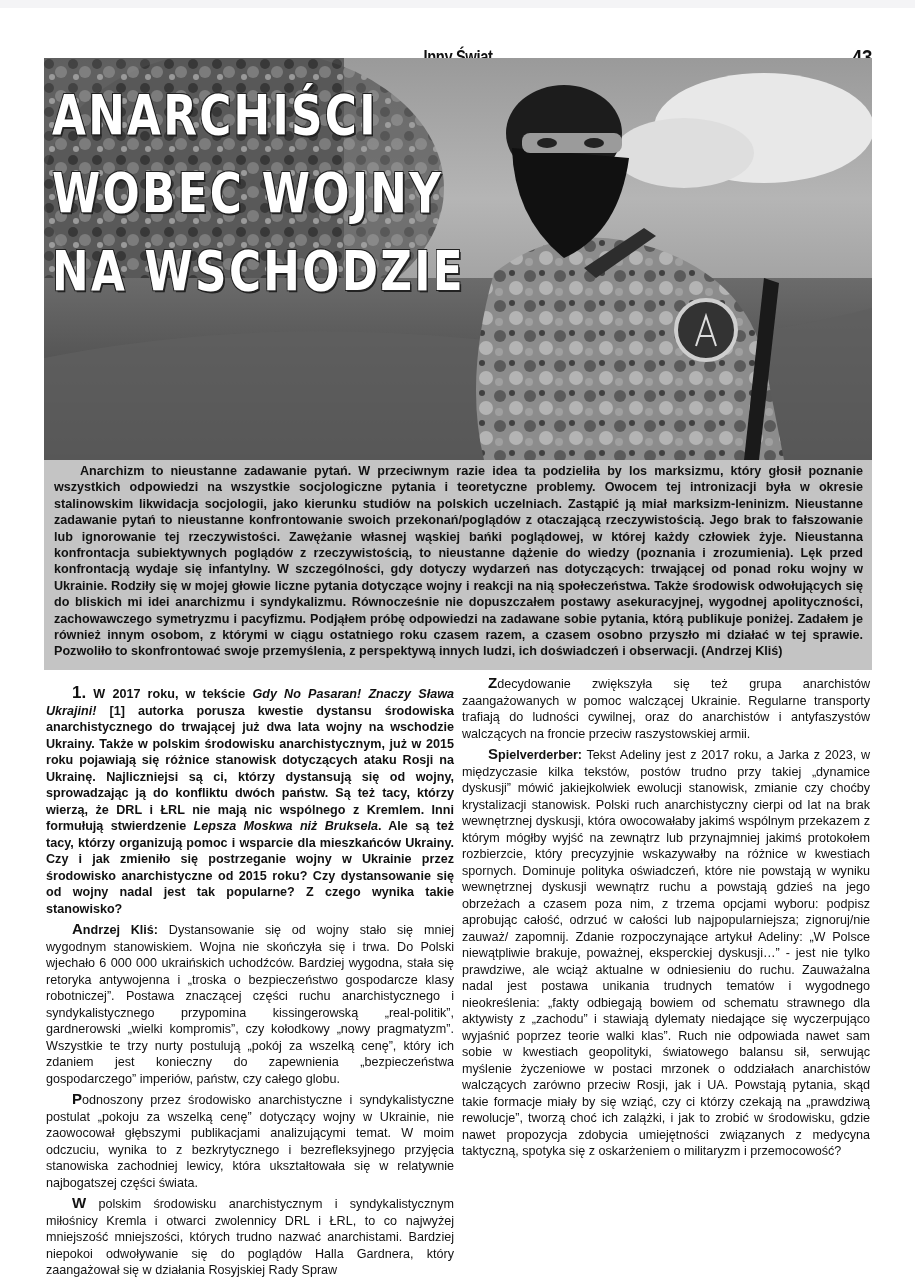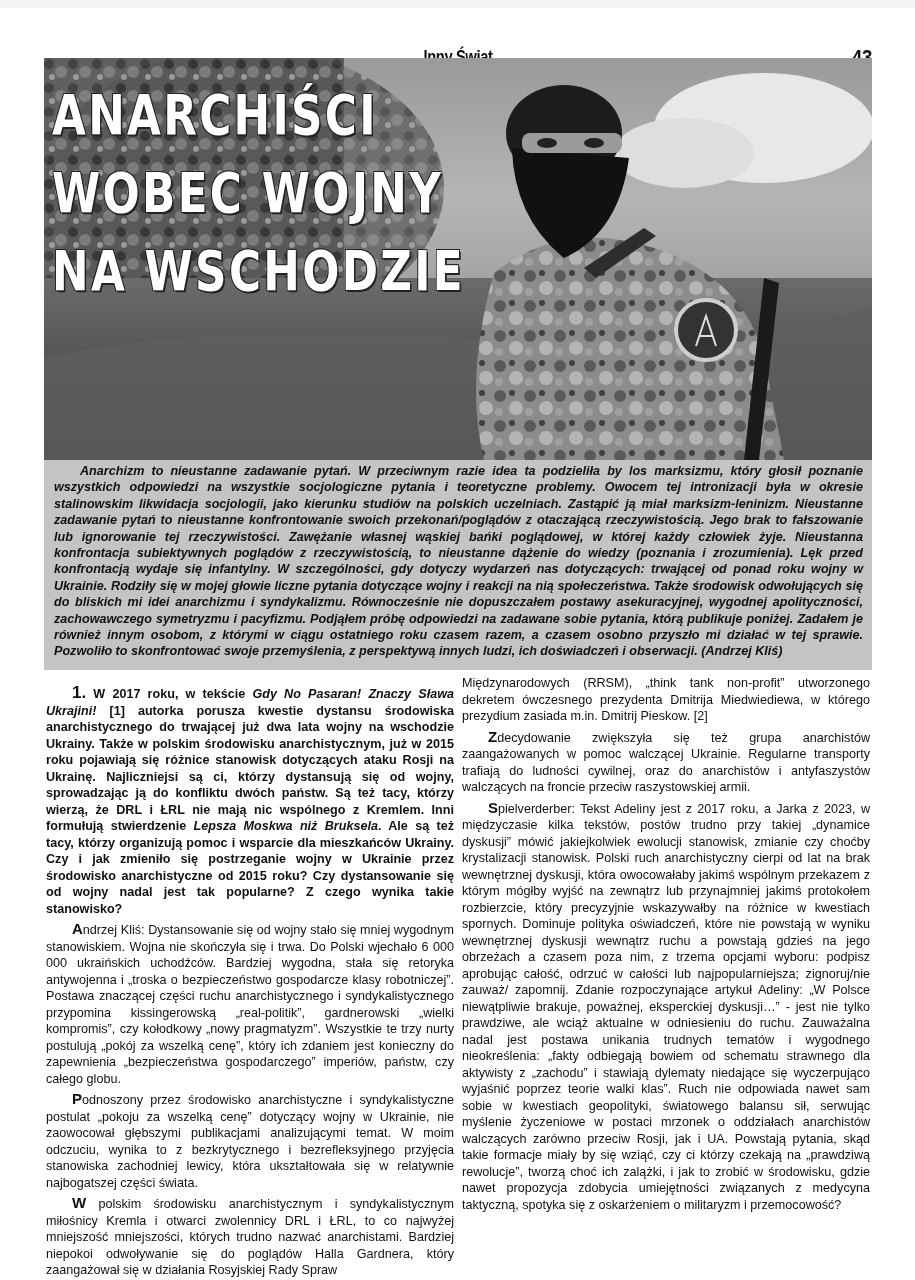--- a/index.html
+++ b/index.html
@@ -5,31 +5,31 @@
   html, body { margin: 0; padding: 0; background: #ffffff; }
   body { width: 915px; height: 1280px; position: relative; overflow: hidden; font-family: "Liberation Sans", sans-serif; color: #111; }
   .topstrip { position: absolute; left: 0; top: 0; width: 915px; height: 8px; background: #f4f4f6; }
   .header { position: absolute; left: 44px; top: 26px; width: 828px; height: 22px; border-bottom: 3px solid #111; margin-top: 21px; }
   .header .mag { position: absolute; left: 0; right: 0; top: 0; text-align: center; font-family: "Liberation Sans", sans-serif; font-weight: bold; font-size: 18px; letter-spacing: -0.5px; transform: scaleX(0.82); }
   .header .page { position: absolute; right: 0; top: -2px; font-weight: bold; font-size: 22px; transform: scaleX(0.85); transform-origin: right; }
   .hero { position: absolute; left: 44px; top: 58px; width: 828px; height: 402px; overflow: hidden; background: #ec4899; }
   .hero svg { position: absolute; left: 0; top: 0; }
   .title { position: absolute; left: 8px; top: 18px; font-family: "DejaVu Sans", sans-serif; font-weight: bold; color: #fff; font-size: 56px; line-height: 78px; letter-spacing: 3px; transform: scaleX(0.78); transform-origin: left top; text-shadow: 2px 2px 0 #222, -1px -1px 0 #222, 1px -1px 0 #222, -1px 1px 0 #222; }
   .title div { white-space: nowrap; }
-  .intro { position: absolute; left: 44px; top: 460px; width: 828px; height: 210px; background: #c4c4c4; box-sizing: border-box; padding: 3px 9px 0 10px; font-weight: bold; font-size: 12.6px; line-height: 16.4px; text-align: justify; font-style: italic; }
+  .intro { position: absolute; left: 44px; top: 460px; width: 828px; height: 210px; background: #c4c4c4; box-sizing: border-box; padding: 3px 9px 0 10px; font-weight: bold; font-size: 12.6px; line-height: 16.4px; text-align: justify; }
   .intro p { margin: 0; text-indent: 26px; }
   .col { position: absolute; top: 675px; font-size: 12.6px; line-height: 16.5px; text-align: justify; }
   .col.left { left: 46px; width: 408px; }
   .col.right { left: 462px; width: 408px; }
   .col p { margin: 0 0 4px 0; text-indent: 26px; }
   .col p.b { font-weight: bold; margin-top: 10px; }
   .col p.cont { text-indent: 0; }
   .dropnum { font-size: 17px; font-weight: bold; }
   .dropcap { font-size: 15px; font-weight: bold; }
-  .speaker { font-weight: normal; }
+  .speaker { font-weight: bold; }
   em { font-style: italic; }
 </style>
 </head>
 <body>
 
 <div class="topstrip"></div>
 
 <div class="header">
   <div class="mag">Inny Świat</div>
   <div class="page">43</div>
@@ -96,16 +96,15 @@
 </div>
 
 <div class="col left">
   <p class="b"><span class="dropnum">1.</span><span> W 2017 roku, w tekście </span><em>Gdy No Pasaran! Znaczy Sława Ukrajini!</em><span> [1] autorka porusza kwestie dystansu środowiska anarchistycznego do trwającej już dwa lata wojny na wschodzie Ukrainy. Także w polskim środowisku anarchistycznym, już w 2015 roku pojawiają się różnice stanowisk dotyczących ataku Rosji na Ukrainę. Najliczniejsi są ci, którzy dystansują się od wojny, sprowadzając ją do konfliktu dwóch państw. Są też tacy, którzy wierzą, że DRL i ŁRL nie mają nic wspólnego z Kremlem. Inni formułują stwierdzenie </span><em>Lepsza Moskwa niż Bruksela</em><span>. Ale są też tacy, którzy organizują pomoc i wsparcie dla mieszkańców Ukrainy. Czy i jak zmieniło się postrzeganie wojny w Ukrainie przez środowisko anarchistyczne od 2015 roku? Czy dystansowanie się od wojny nadal jest tak popularne? Z czego wynika takie stanowisko?</span></p>
   <p><span class="dropcap">A</span><span class="speaker">ndrzej Kliś:</span><span> Dystansowanie się od wojny stało się mniej wygodnym stanowiskiem. Wojna nie skończyła się i trwa. Do Polski wjechało 6 000 000 ukraińskich uchodźców. Bardziej wygodna, stała się retoryka antywojenna i „troska o bezpieczeństwo gospodarcze klasy robotniczej”. Postawa znaczącej części ruchu anarchistycznego i syndykalistycznego przypomina kissingerowską „real-politik”, gardnerowski „wielki kompromis”, czy kołodkowy „nowy pragmatyzm”. Wszystkie te trzy nurty postulują „pokój za wszelką cenę”, który ich zdaniem jest konieczny do zapewnienia „bezpieczeństwa gospodarczego” imperiów, państw, czy całego globu.</span></p>
   <p><span class="dropcap">P</span><span>odnoszony przez środowisko anarchistyczne i syndykalistyczne postulat „pokoju za wszelką cenę” dotyczący wojny w Ukrainie, nie zaowocował głębszymi publikacjami analizującymi temat. W moim odczuciu, wynika to z bezkrytycznego i bezrefleksyjnego przyjęcia stanowiska zachodniej lewicy, która ukształtowała się w relatywnie najbogatszej części świata.</span></p>
   <p><span class="dropcap">W</span><span> polskim środowisku anarchistycznym i syndykalistycznym miłośnicy Kremla i otwarci zwolennicy DRL i ŁRL, to co najwyżej mniejszość mniejszości, których trudno nazwać anarchistami. Bardziej niepokoi odwoływanie się do poglądów Halla Gardnera, który zaangażował się w działania Rosyjskiej Rady Spraw</span></p>
 </div>
 
 <div class="col right">
-  <p class="cont">Międzynarodowych (RRSM), „think tank non-profit” utworzonego dekretem ówczesnego prezydenta Dmitrija Miedwiediewa, w którego prezydium zasiada m.in. Dmitrij Pieskow. [2]</p>
   <p><span class="dropcap">Z</span><span>decydowanie zwiększyła się też grupa anarchistów zaangażowanych w pomoc walczącej Ukrainie. Regularne transporty trafiają do ludności cywilnej, oraz do anarchistów i antyfaszystów walczących na froncie przeciw raszystowskiej armii.</span></p>
   <p><span class="dropcap">S</span><span class="speaker">pielverderber:</span><span> Tekst Adeliny jest z 2017 roku, a Jarka z 2023, w międzyczasie kilka tekstów, postów trudno przy takiej „dynamice dyskusji” mówić jakiejkolwiek ewolucji stanowisk, zmianie czy choćby krystalizacji stanowisk. Polski ruch anarchistyczny cierpi od lat na brak wewnętrznej dyskusji, która owocowałaby jakimś wspólnym przekazem z którym mógłby wyjść na zewnątrz lub przynajmniej jakimś protokołem rozbierzcie, który precyzyjnie wskazywałby na różnice w kwestiach spornych. Dominuje polityka oświadczeń, które nie powstają w wyniku wewnętrznej dyskusji wewnątrz ruchu a powstają gdzieś na jego obrzeżach a czasem poza nim, z trzema opcjami wyboru: podpisz aprobując całość, odrzuć w całości lub najpopularniejsza; zignoruj/nie zauważ/ zapomnij. Zdanie rozpoczynające artykuł Adeliny: „W Polsce niewątpliwie brakuje, poważnej, eksperckiej dyskusji…” - jest nie tylko prawdziwe, ale wciąż aktualne w odniesieniu do ruchu. Zauważalna nadal jest postawa unikania trudnych tematów i wygodnego nieokreślenia: „fakty odbiegają bowiem od schematu strawnego dla aktywisty z „zachodu” i stawiają dylematy niedające się wyczerpująco wyjaśnić poprzez teorie walki klas”. Ruch nie odpowiada nawet sam sobie w kwestiach geopolityki, światowego balansu sił, serwując myślenie życzeniowe w postaci mrzonek o oddziałach anarchistów walczących zarówno przeciw Rosji, jak i UA. Powstają pytania, skąd takie formacje miały by się wziąć, czy ci którzy czekają na „prawdziwą rewolucje”, tworzą choć ich zalążki, i jak to zrobić w środowisku, gdzie nawet propozycja zdobycia umiejętności związanych z medycyna taktyczną, spotyka się z oskarżeniem o militaryzm i przemocowość?</span></p>
 </div>
 
 </body></html>

